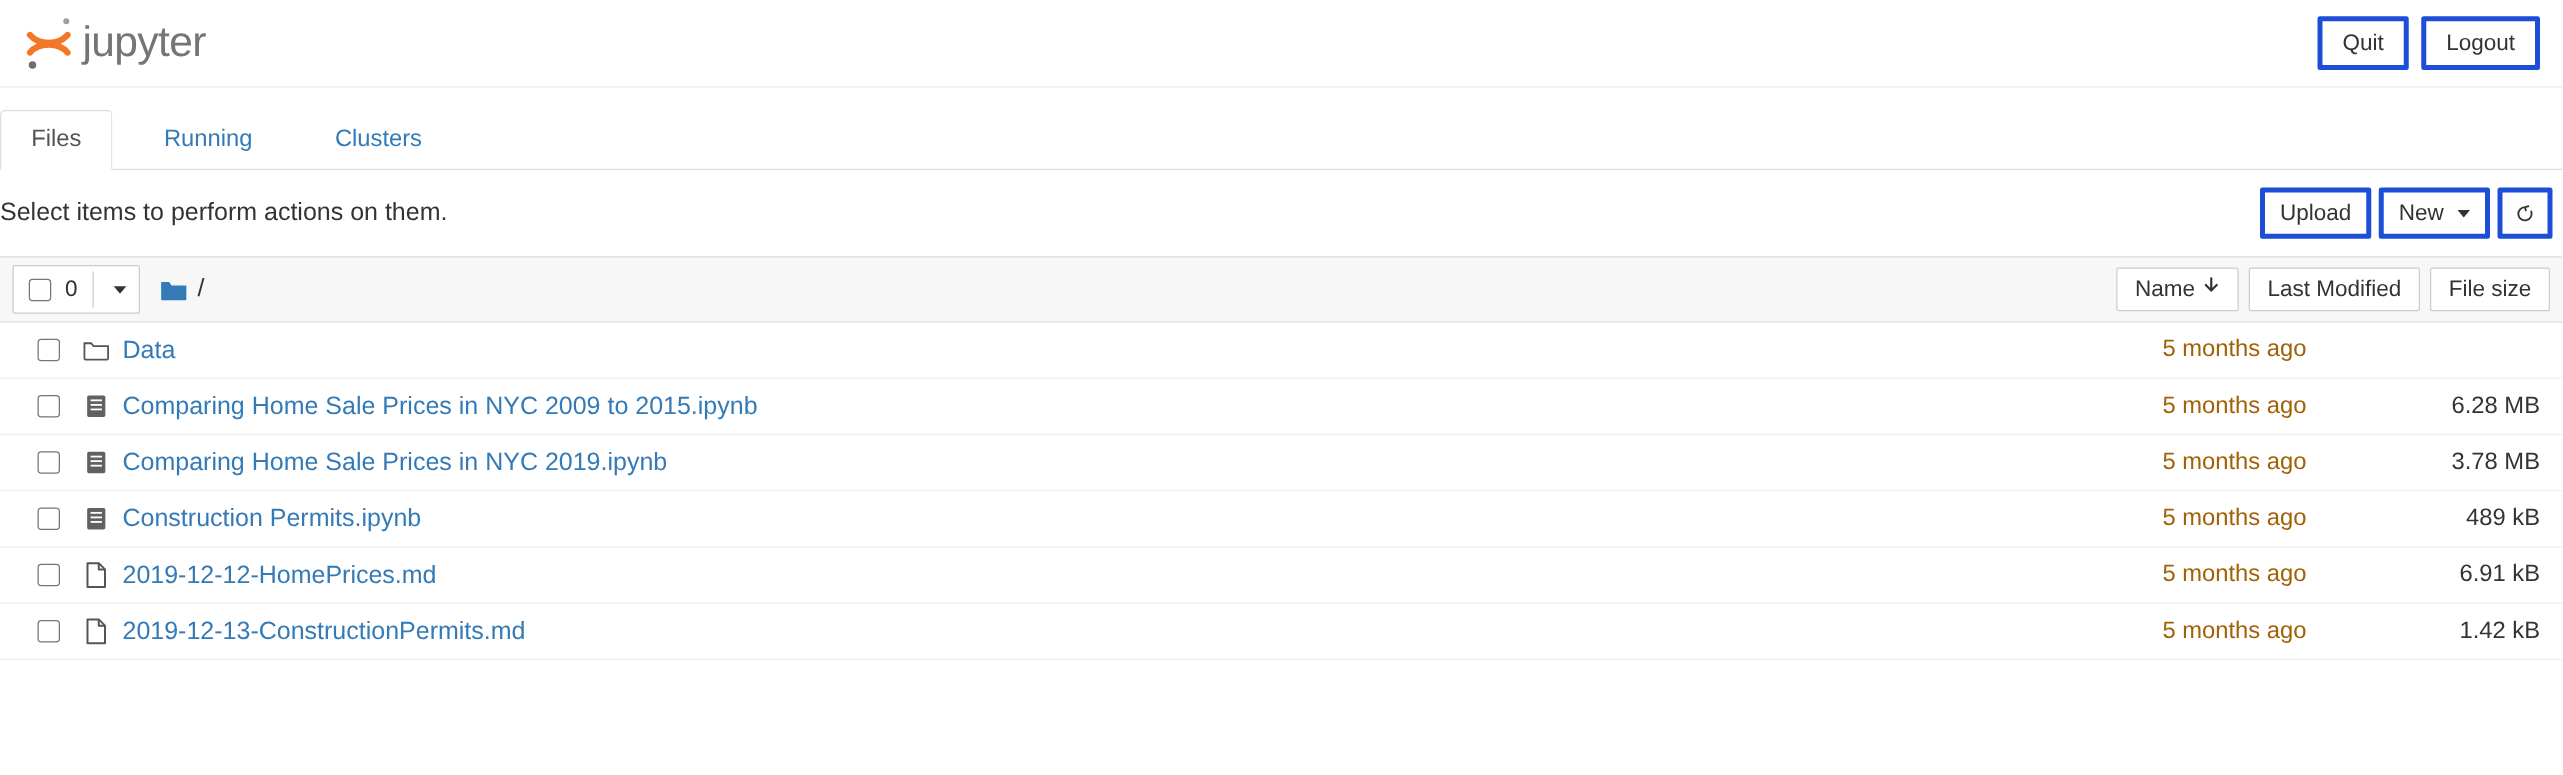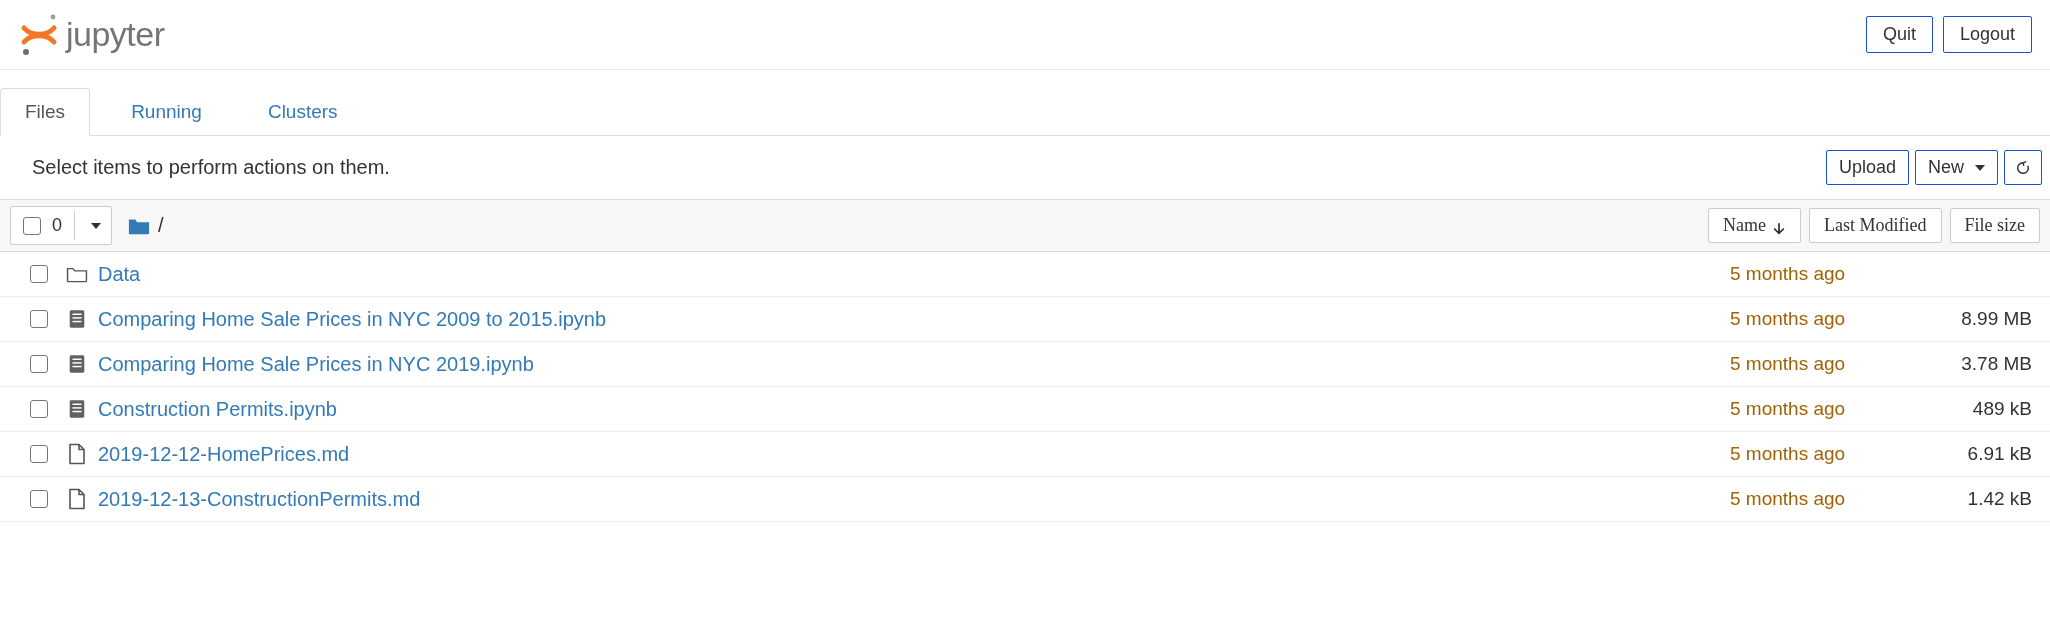--- a/index.html
+++ b/index.html
@@ -25,21 +25,21 @@
   .logo-svg { width: 46px; height: 46px; }
   .logo-text {
     font-size: 34px;
     color: #757575;
     letter-spacing: -0.5px;
     font-weight: 400;
   }
   .hdr-buttons { display: flex; gap: 10px; }
   .btn {
     background: #fff;
-    border: 1px solid #1d4ed8;
+    border: 4px solid #1d4ed8;
     padding: 7px 16px;
     font-size: 18px;
     color: #333;
     cursor: pointer;
     border-radius: 2px;
   }
   
   .tabs-bar {
     border-bottom: 1px solid #ddd;
     padding: 0 0 0 0;
@@ -65,21 +65,21 @@
     background: #fff;
     border-color: #ddd #ddd #fff #ddd;
   }
   
   .toolbar {
     display: flex;
     justify-content: space-between;
     align-items: center;
     padding: 14px 8px 14px 0;
   }
-  .hint { font-size: 20px; color: #333; margin-left: 32px; }
+  .hint { font-size: 20px; color: #333; }
   .toolbar-right { display: flex; gap: 6px; align-items: center; }
   .btn-sm { padding: 6px 12px; font-size: 18px; }
   .btn-refresh { padding: 6px 10px; }
   .caret-down {
     display:inline-block; width:0; height:0;
     border-left:5px solid transparent; border-right:5px solid transparent;
     border-top:6px solid #333; margin-left:6px; vertical-align: middle;
   }
   .refresh-icon { width:16px; height:16px; display:inline-block; vertical-align:middle; }
   
@@ -105,23 +105,22 @@
     padding: 4px 10px;
     cursor:pointer;
   }
   .bc { display:flex; align-items:center; gap:8px; margin-left:16px; }
   .folder-icon { color:#337ab7; width:22px; height:20px; }
   .bc-sep { font-size:20px; color:#333; }
   .lh-spacer { flex:1; }
   .lh-btn {
     background:#fff; border:1px solid #ccc; border-radius:2px;
     padding:6px 14px; font-size:18px; cursor:pointer;
-    display:flex; align-items:flex-end; gap:6px;
+    display:flex; align-items:flex-start; gap:6px;
     margin-left:8px;
-    font-family:Liberation Serif, serif;
   }
   .arrow-down-icon { width:14px; height:14px; }
   
   .file-list { }
   .row {
     display:flex; align-items:center;
     border-bottom:1px solid #eee;
     padding:10px 10px;
   }
   .row .cb-cell { width:50px; padding-left:16px; display:flex; align-items:center;}
@@ -231,21 +230,21 @@
       <div class="icon-cell">
         <svg class="nb-icon" viewBox="0 0 20 22">
           <rect x="2" y="1.5" width="16" height="19" rx="1.5" fill="#616161"></rect>
           <rect x="5" y="5" width="10" height="1.6" fill="#fff"></rect>
           <rect x="5" y="9" width="10" height="1.6" fill="#fff"></rect>
           <rect x="5" y="13" width="10" height="1.6" fill="#fff"></rect>
         </svg>
       </div>
       <div class="name-cell"><a href="#">Comparing Home Sale Prices in NYC 2009 to 2015.ipynb</a></div>
       <div class="mod-cell">5 months ago</div>
-      <div class="size-cell">8.99 MB</div>
+      <div class="size-cell">6.28 MB</div>
     </div>
     <div class="row">
       <div class="cb-cell">
         <input type="checkbox" style="">
       </div>
       <div class="icon-cell">
         <svg class="nb-icon" viewBox="0 0 20 22">
           <rect x="2" y="1.5" width="16" height="19" rx="1.5" fill="#616161"></rect>
           <rect x="5" y="5" width="10" height="1.6" fill="#fff"></rect>
           <rect x="5" y="9" width="10" height="1.6" fill="#fff"></rect>

